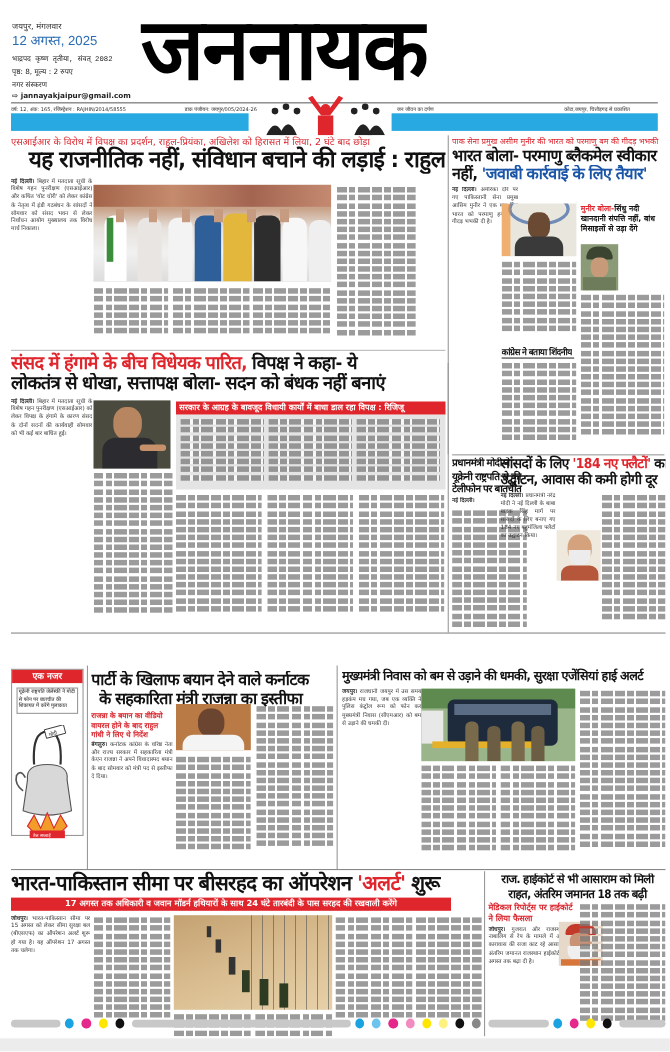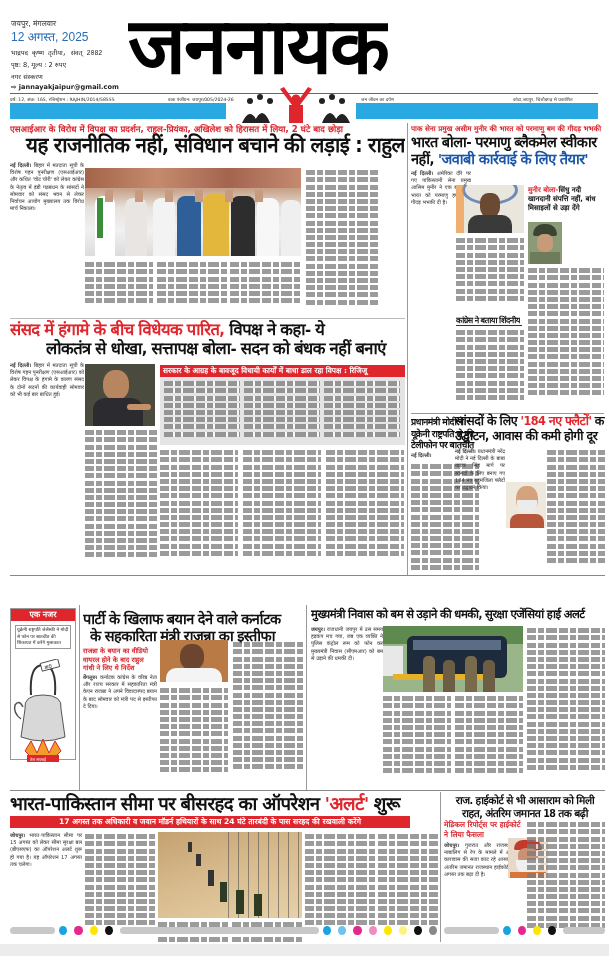--- a/index.html
+++ b/index.html
@@ -2,21 +2,21 @@
 <html><head>
 <meta charset="utf-8">
 <style>
 *{box-sizing:border-box;margin:0;padding:0}
 body{width:609px;height:956px;background:#fff;font-family:"DejaVu Sans",sans-serif;color:#111;overflow:hidden;position:relative}
 .abs{position:absolute}
 .small{font-size:5.2px;line-height:7.2px;color:#333;overflow:hidden;text-align:justify}
 .txtblk{position:absolute;overflow:hidden}
 .txtblk .ln{height:5px;margin:2.2px 0;background:repeating-linear-gradient(90deg,#7a7a7a 0 9px,#fff 9px 11px,#7a7a7a 11px 17px,#fff 17px 19px,#7a7a7a 19px 30px,#fff 30px 32px);opacity:.75}
 .hl{font-family:"DejaVu Sans Condensed","DejaVu Sans",sans-serif;font-weight:bold;letter-spacing:-0.5px;white-space:nowrap;overflow:hidden}
-.kicker{color:#d9262e;font-size:9.5px;font-weight:bold;white-space:nowrap;overflow:hidden}
+.kicker{color:#d9262e;font-size:9.5px;font-weight:normal;white-space:nowrap;overflow:hidden}
 .red{color:#e0262d}
 .blue{color:#1a55a8}
 .photo{position:absolute;overflow:hidden}
 .vrule{position:absolute;width:1px;background:#999}
 .hrule{position:absolute;height:1px;background:#999}
 .dot{display:inline-block;width:9px;height:9px;border-radius:50%;margin-right:3px}
 .bar{display:inline-block;height:7px;border-radius:4px;background:#c8c8c8}
 </style>
 </head>
 <body>
@@ -196,21 +196,21 @@
     <div class="ln"></div>
     <div class="ln"></div>
     <div class="ln"></div>
     <div class="ln"></div>
     <div class="ln"></div>
   </div>
 
 <div class="abs hl" style="left:10px;top:320px;width:395px;font-size:16.5px;line-height:20px;">
   <span class="red">संसद में हंगामे के बीच विधेयक पारित,</span><span> विपक्ष ने कहा- ये</span>
 </div>
-<div class="abs hl" style="left:10px;top:339px;width:395px;font-size:16.5px;line-height:20px;margin-left:36px;">लोकतंत्र से धोखा, सत्तापक्ष बोला- सदन को बंधक नहीं बनाएं</div>
+<div class="abs hl" style="left:10px;top:339px;width:395px;font-size:16.5px;line-height:20px;">लोकतंत्र से धोखा, सत्तापक्ष बोला- सदन को बंधक नहीं बनाएं</div>
 <div class="txtblk" style="left:10px;top:362px;width:74px;height:208px;">
   <div class="small" style="height:208px;"><b>नई दिल्ली।</b> <span>बिहार में मतदाता सूची के विशेष गहन पुनरीक्षण (एसआईआर) को लेकर विपक्ष के हंगामे के कारण संसद के दोनों सदनों की कार्यवाही सोमवार को भी कई बार बाधित हुई।</span></div>
 </div>
 <div class="photo" style="left:85px;top:364px;width:70px;height:62px;background:#4a4a3e;">
   <div class="abs" style="left:18px;top:6px;width:26px;height:30px;background:#b7855f;border-radius:45%;"></div>
   <div class="abs" style="left:8px;top:34px;width:50px;height:28px;background:#2c2c30;border-radius:12px 12px 0 0;"></div>
   <div class="abs" style="left:42px;top:40px;width:24px;height:6px;background:#c6916a;border-radius:3px;"></div>
 </div>
 <div class="abs" style="left:160px;top:365px;width:245px;height:12px;background:#e0262d;color:#fff;font-size:7.4px;font-weight:bold;line-height:12px;padding-left:3px;white-space:nowrap;overflow:hidden;">सरकार के आग्रह के बावजूद विधायी कार्यों में बाधा डाल रहा विपक्ष : रिजिजू</div>
 <div class="abs" style="left:160px;top:377px;width:245px;height:68px;background:#e4e4e4;">

